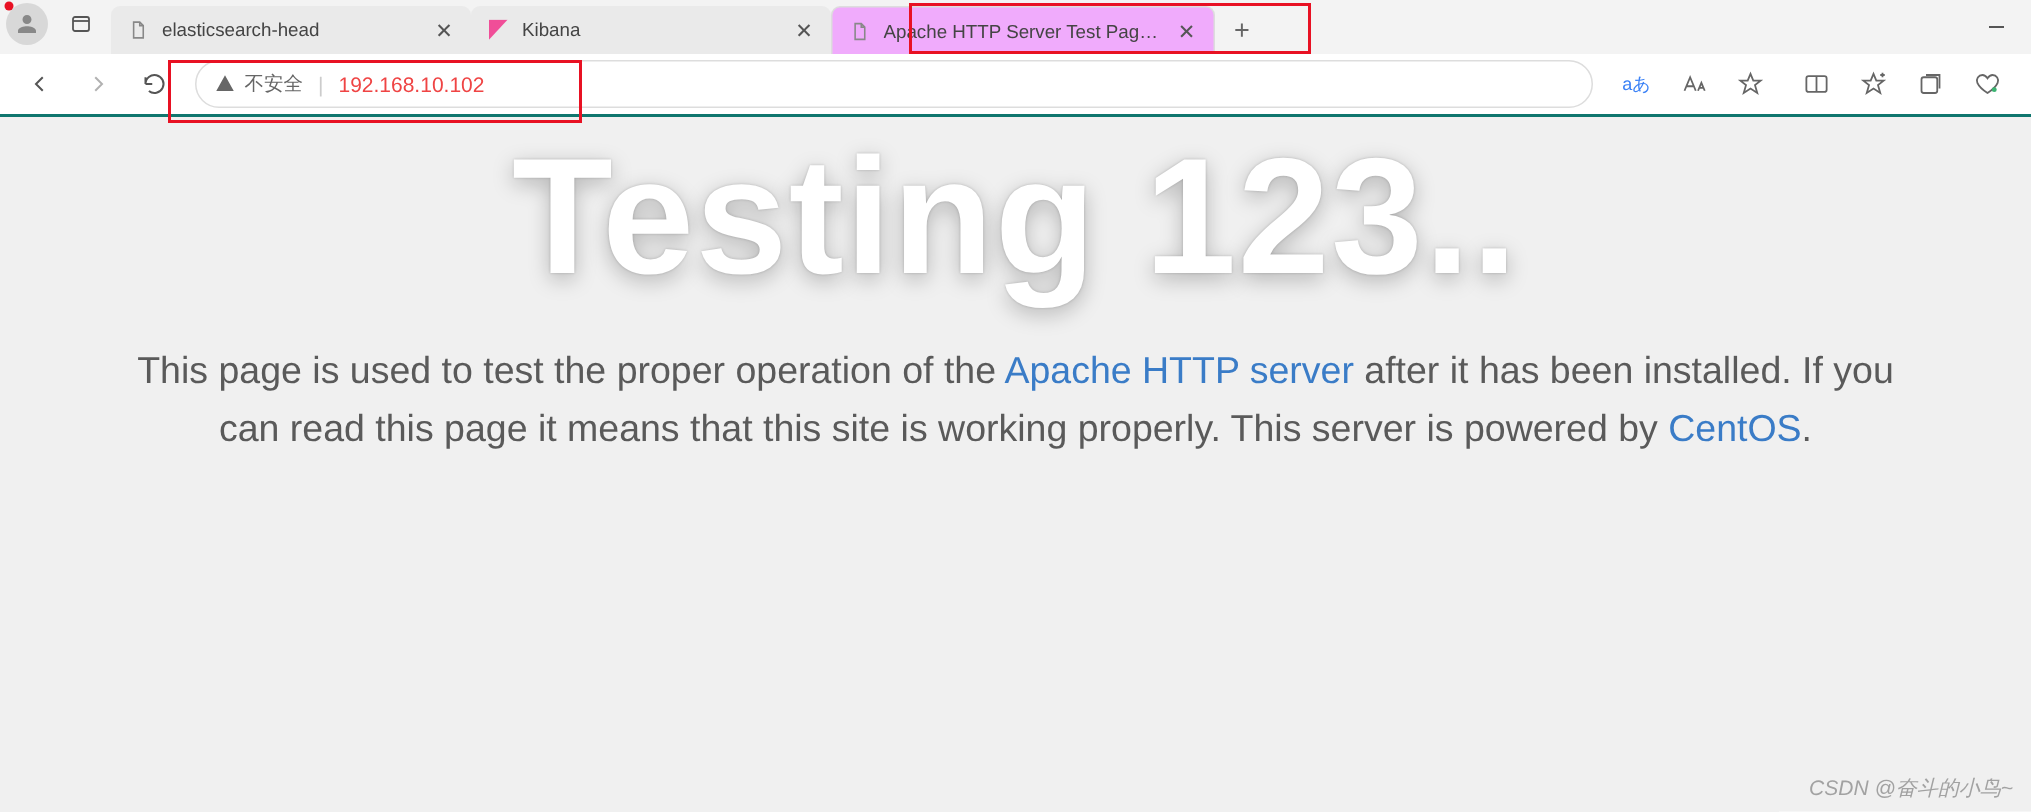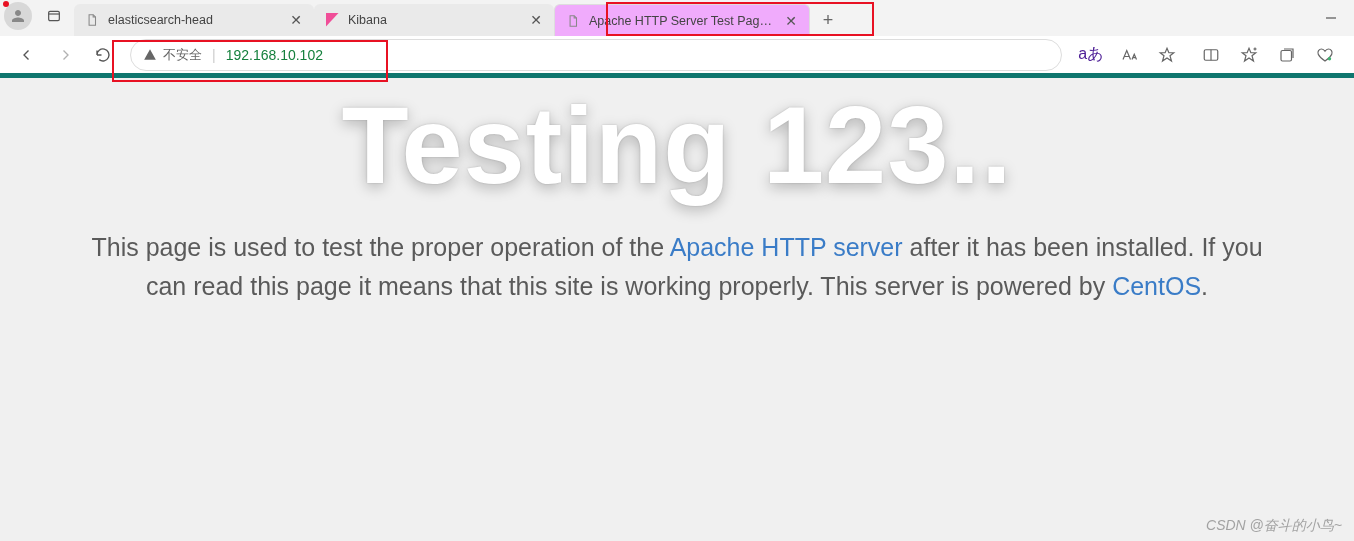--- a/index.html
+++ b/index.html
@@ -16,29 +16,29 @@
   .tab { height:32px; min-width:240px; max-width:256px; padding:0 10px; display:flex; align-items:center; gap:8px; font-size:12.5px; color:#444; border-radius:6px 6px 0 0; position:relative; cursor:default; }
   .tab.active { background:#f0abfc; border-top:1px solid #ddd; border-left:1px solid #ddd; border-right:1px solid #ddd; }
   .tab:not(.active) { background:#eaeaea; margin-bottom:0; }
   .tab .favicon { width:16px; height:16px; flex:0 0 16px; display:flex; align-items:center; justify-content:center; }
   .tab .label { flex:1; white-space:nowrap; overflow:hidden; text-overflow:ellipsis; }
   .tab .close { width:16px; height:16px; display:flex; align-items:center; justify-content:center; font-size:14px; color:#555; }
   .newtab { width:28px; height:28px; display:flex; align-items:center; justify-content:center; color:#666; font-size:18px; margin-left:4px; margin-bottom:2px; }
   .win-controls { margin-left:auto; display:flex; }
   .win-btn { width:46px; height:36px; display:flex; align-items:center; justify-content:center; color:#555; }
   
-  .toolbar { height:42px; background:#fff; border-bottom:5px solid #0f766e; display:flex; align-items:center; padding:0 10px; gap:4px; }
+  .toolbar { height:42px; background:#fff; border-bottom:2px solid #0f766e; display:flex; align-items:center; padding:0 10px; gap:4px; }
   .tool-btn { width:34px; height:34px; display:flex; align-items:center; justify-content:center; border-radius:4px; color:#555; }
   .tool-btn svg { width:18px; height:18px; stroke:#555; fill:none; stroke-width:1.8; }
   .addr-wrap { flex:1; margin:0 6px; display:flex; align-items:center; }
   .addr-bar { flex:1; height:32px; border-radius:16px; background:#fff; border:1px solid #ddd; display:flex; align-items:center; padding:0 12px; gap:10px; font-size:14px; color:#444; position:relative; }
   .security { display:flex; align-items:center; gap:6px; color:#666; font-size:13px; }
   .security svg { width:14px; height:14px; fill:#666; }
   .sep { color:#ccc; }
-  .url { color:#15803d; }
+  .url { color:#ef4444; }
   .right-tools { display:flex; align-items:center; gap:0; }
   .rt-btn { width:38px; height:34px; display:flex; align-items:center; justify-content:center; color:#666; font-size:14px; }
   .rt-btn svg { width:18px; height:18px; stroke:#666; fill:none; stroke-width:1.6; }
   
   .anno { position:absolute; border:2px solid #e81123; pointer-events:none; z-index:50; }
   .anno.tab3 { top:2px; left:606px; width:268px; height:34px; }
   .anno.addr { top:40px; left:112px; width:276px; height:42px; }
   
   .page { height:calc(541px - 36px - 42px); background:#f0f0f0; position:relative; overflow:hidden; }
   .content { padding-top:12px; text-align:center; }
@@ -128,21 +128,21 @@
             <path d="M12 2L2 20h20L12 2zm0 6v5m0 2v2" fill="#666"></path>
           </svg>
         <span>不安全</span>
       </span>
       <span class="sep">|</span>
       <span class="url">192.168.10.102</span>
     </div>
   </div>
   <div class="right-tools">
     <div class="rt-btn">
-        <span style="font-size:16px;color:#4c1d95">aあ</span>
+        <span style="font-size:12px;color:#3b82f6">aあ</span>
       </div>
     <div class="rt-btn">
       <svg viewBox="0 0 24 24">
           <path d="M4 18L9 6l5 12M6 14h6M16 18l3-7 3 7M17.5 15.5h3"></path>
         </svg>
     </div>
     <div class="rt-btn">
       <svg viewBox="0 0 24 24">
           <path d="M12 3l2.5 6H21l-5 4 2 7-6-4-6 4 2-7-5-4h6.5z"></path>
         </svg>

